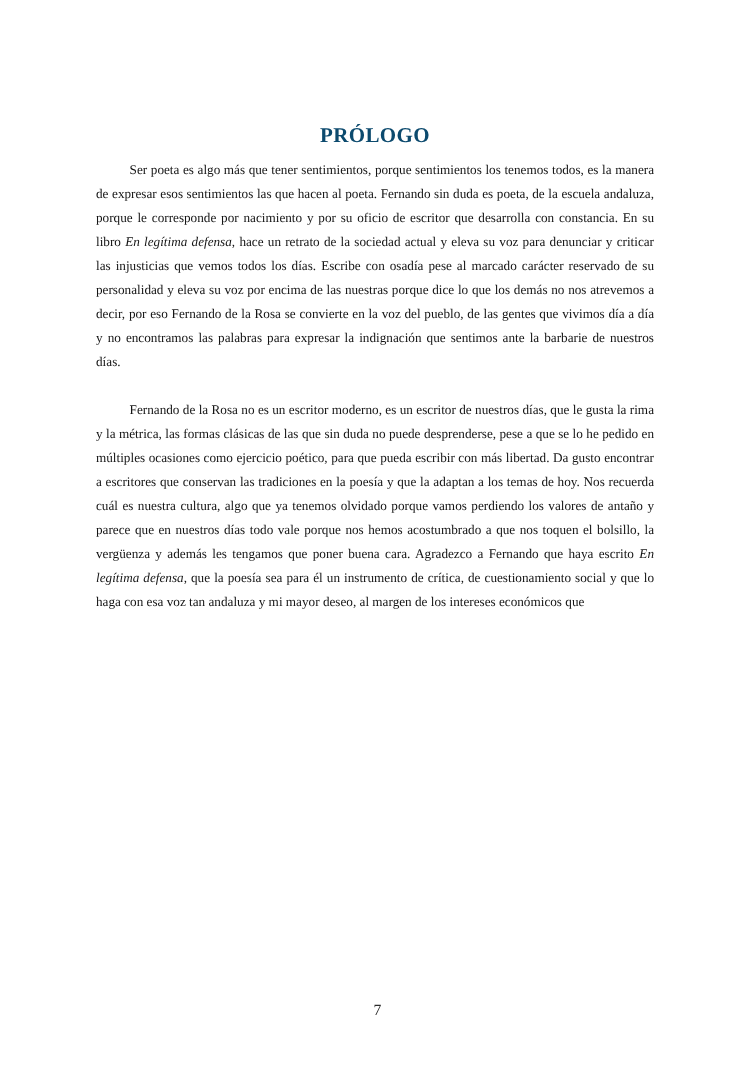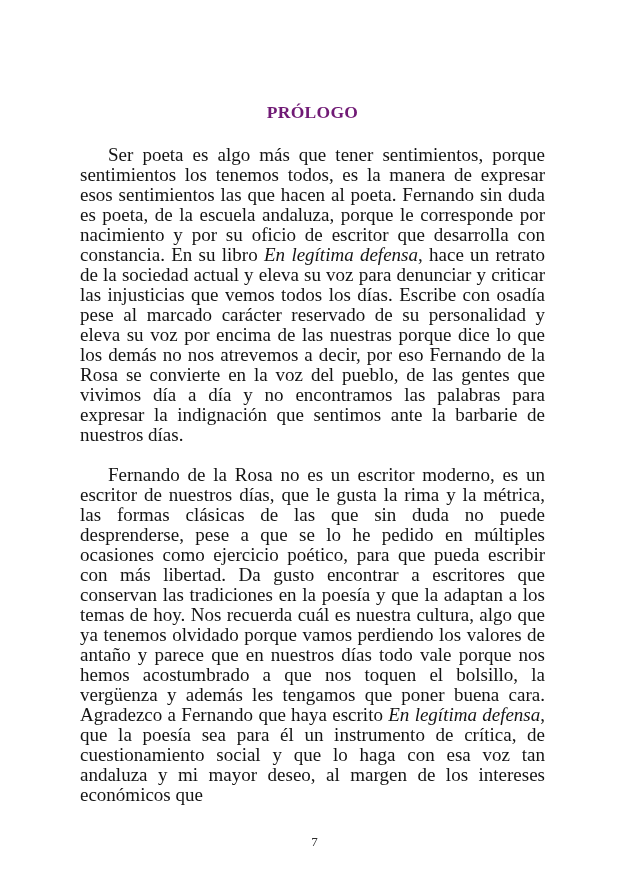--- a/index.html
+++ b/index.html
@@ -19,28 +19,28 @@
   .title {
     position: absolute;
     top: 102px;
     left: 80px;
     width: 465px;
     margin: 0;
     text-align: center;
     font-size: 17.5px;
     font-weight: bold;
     letter-spacing: 0.3px;
-    color: #701a75;
+    color: #0c4a6e;
   }
   .text-body {
     position: absolute;
-    top: 145px;
+    top: 132px;
     left: 80px;
     width: 465px;
-    font-size: 19px;
+    font-size: 11px;
     line-height: 20px;
     text-align: justify;
     text-justify: inter-word;
   }
   .text-body p {
     margin: 0 0 20px 0;
     padding: 0;
     text-indent: 28px;
   }
   .text-body em {

